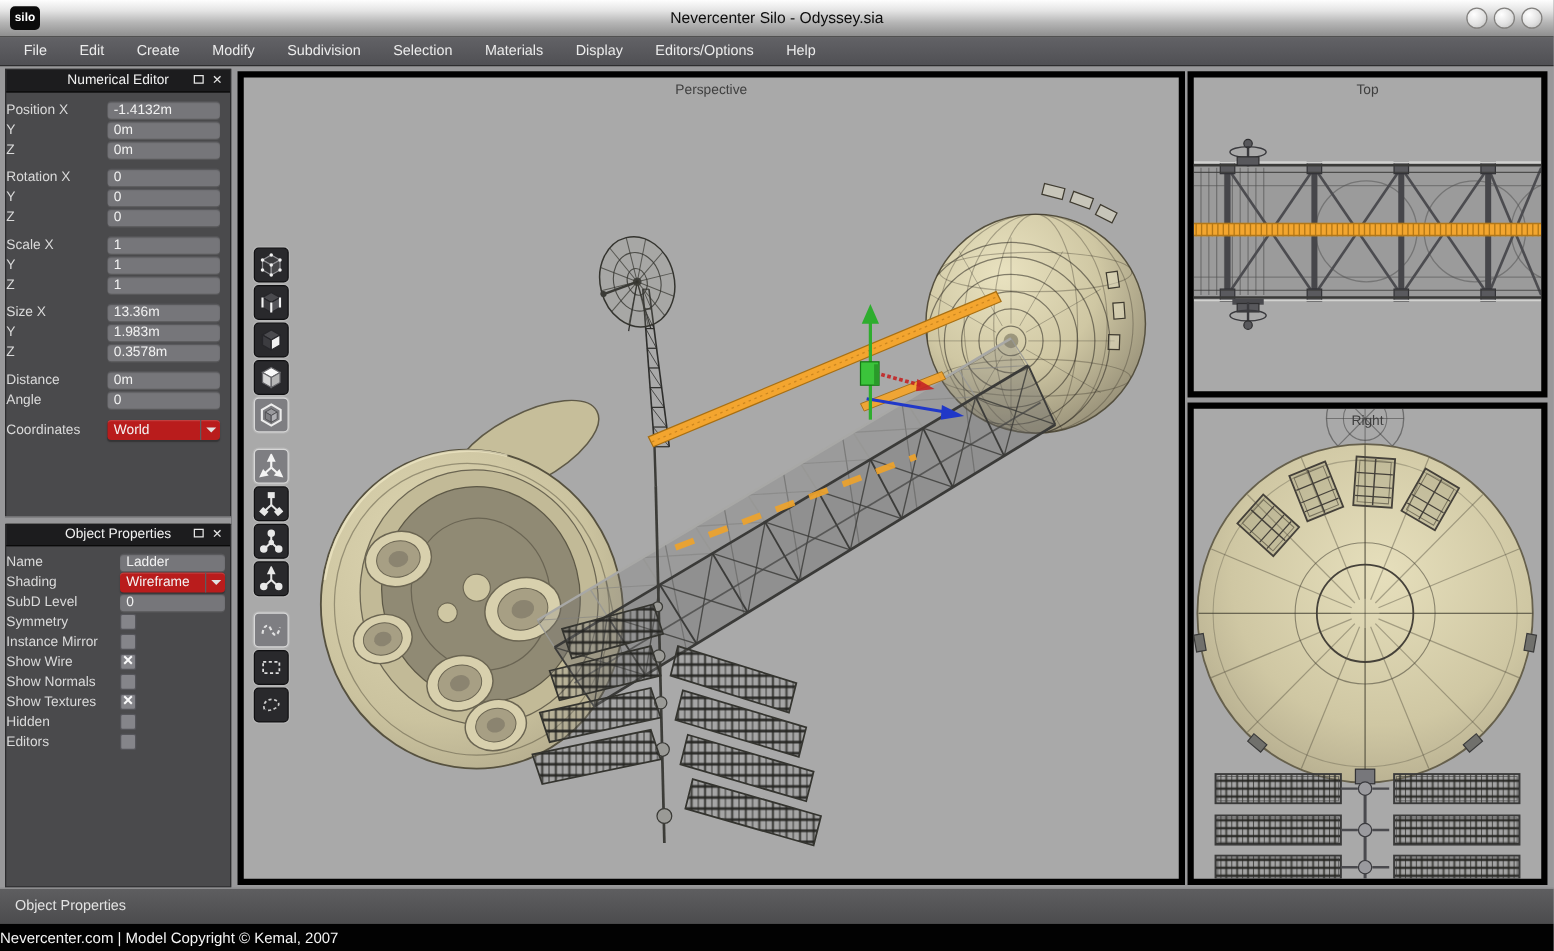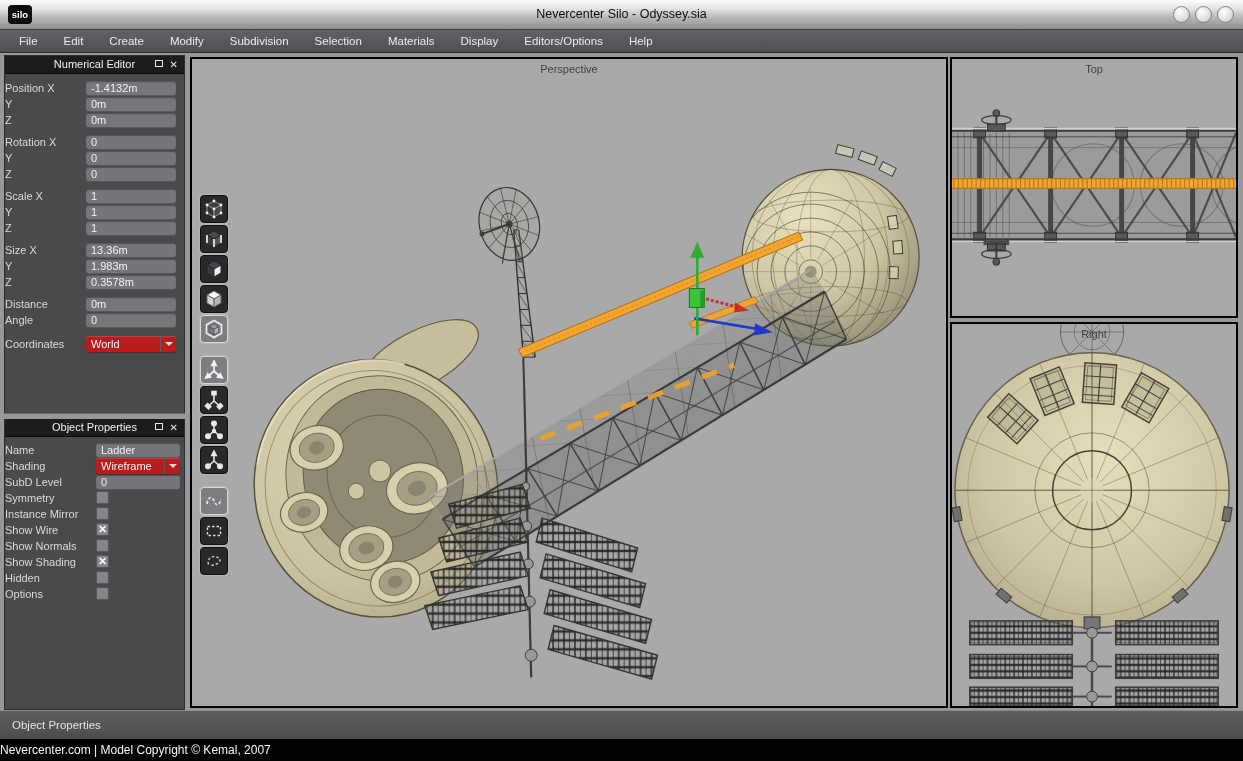--- a/index.html
+++ b/index.html
@@ -44,21 +44,21 @@
   .op-panel{position:absolute;left:0;top:363px;width:100%}
   .gap-line{position:absolute;left:-1px;top:357px;width:181px;height:5px;background:#98989a;
     border-top:1px solid #6a6a6c;border-bottom:1px solid #28282a}
   .op-row{height:15px;margin-bottom:1px}
   .op-label{width:86px}
   .field-84{width:84px}
   .cb{width:11px;height:11px;background:#85858a;border:1px solid #55555a;border-radius:2px;
     box-sizing:content-box;display:flex;align-items:center;justify-content:center}
   .cb-x{color:#fafafa;font-size:11px;font-weight:bold;line-height:10px;margin-top:-1px}
   
-  .viewport{position:absolute;background:#a9a9a9;border:2px solid #000000;box-sizing:border-box;overflow:hidden}
+  .viewport{position:absolute;background:#a9a9a9;border:5px solid #000000;box-sizing:border-box;overflow:hidden}
   #vp-perspective{left:190px;top:57px;width:758px;height:651px}
   #vp-top{left:950px;top:57px;width:288px;height:261px}
   #vp-right{left:950px;top:322px;width:288px;height:386px}
   .vp-label{position:absolute;top:4px;left:0;width:100%;text-align:center;color:#3f3f3f;font-size:11px;z-index:1}
   .scene{position:absolute;left:0;top:0;width:100%;height:100%;z-index:2;pointer-events:none}
   
   .tool-btn{position:absolute;left:8px;width:28px;height:28px;background:#29292c;
     border:1px solid #101012;border-radius:4px;box-sizing:border-box;z-index:5;
     display:flex;align-items:center;justify-content:center;box-shadow:0 0 0 1px rgba(255,255,255,.15)}
   .tool-btn.selected{background:#7e7e82;border-color:#d8d8d8}
@@ -202,31 +202,31 @@
           <span class="row-label op-label">Show Wire</span>
           <div class="cb">
             <span class="cb-x">✕</span>
           </div>
         </div>
         <div class="row op-row">
           <span class="row-label op-label">Show Normals</span>
           <div class="cb"></div>
         </div>
         <div class="row op-row">
-          <span class="row-label op-label">Show Shading</span>
+          <span class="row-label op-label">Show Textures</span>
           <div class="cb">
             <span class="cb-x">✕</span>
           </div>
         </div>
         <div class="row op-row">
           <span class="row-label op-label">Hidden</span>
           <div class="cb"></div>
         </div>
         <div class="row op-row">
-          <span class="row-label op-label">Options</span>
+          <span class="row-label op-label">Editors</span>
           <div class="cb"></div>
         </div>
       </div>
   </div>
 </div>
 
 <div class="viewport" id="vp-perspective">
   <div class="vp-label">Perspective</div>
   <svg class="scene" viewBox="0 0 758 651" preserveAspectRatio="none">
     <defs>

